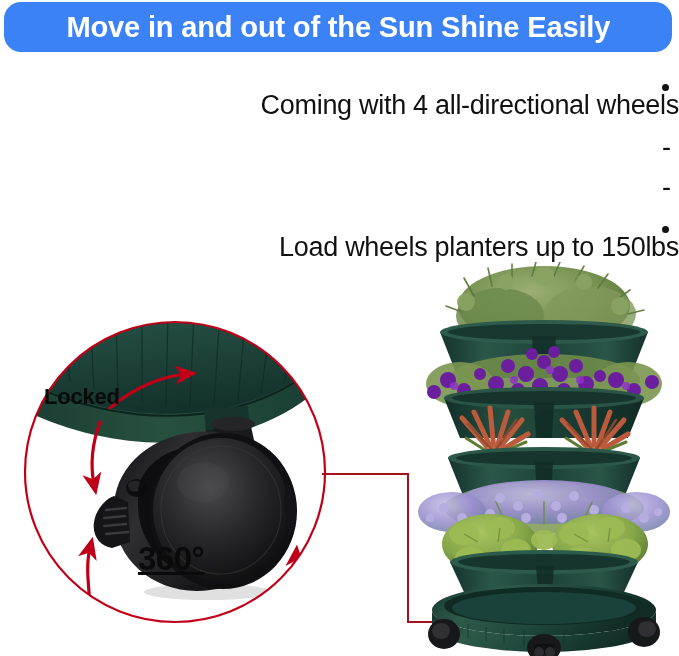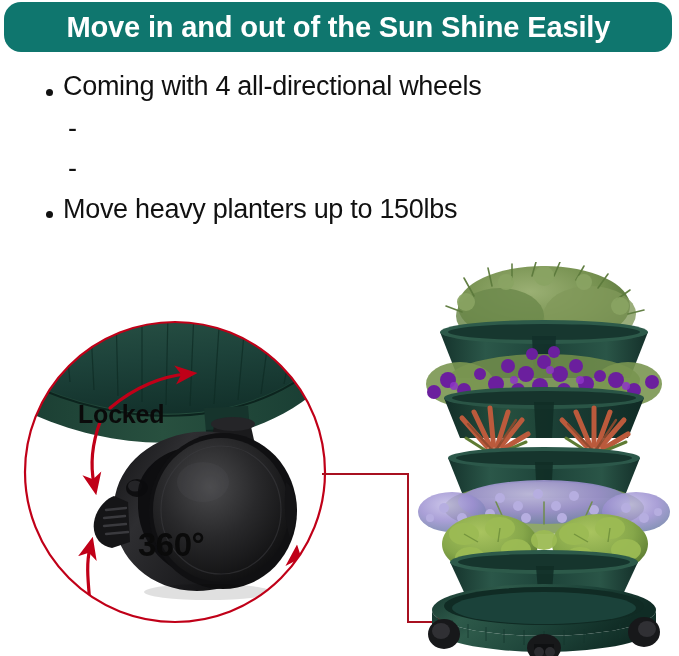--- a/index.html
+++ b/index.html
@@ -16,21 +16,21 @@
     color: #000000;
   }
 
   
   #header-banner {
     position: absolute;
     left: 4px;
     top: 2px;
     width: 668px;
     height: 50px;
-    background: #0f766e;
+    background: #3b82f6;
     border-radius: 17px;
     display: flex;
     align-items: center;
     justify-content: center;
     box-sizing: border-box;
   }
   #header-title {
     color: #ffffff;
     font-size: 30px;
     font-weight: bold;
@@ -43,22 +43,23 @@
 
   
   #feature-list {
     position: absolute;
     left: 0;
     top: 72px;
     width: 679px;
   }
   .feature-row {
     display: flex;
-    align-items: center;
+    align-items: flex-end;
     line-height: 1.0;
+    flex-direction: column;
   }
   .feature-row.level-0 { padding-left: 46px; margin-bottom: 14px; }
   .feature-row.level-1 { padding-left: 68px; margin-bottom: 13px; }
 
   .bullet-dot {
     width: 7px;
     height: 7px;
     border-radius: 50%;
     background: #111111;
     margin-top: 12px;
@@ -92,30 +93,30 @@
 
   .detail-label {
     position: absolute;
     font-weight: bold;
     color: #0a0a0a;
     white-space: nowrap;
     font-family: "Liberation Sans", sans-serif;
   }
   #label-locked {
     left: 26px;
-    top: 88px;
-    font-size: 25px;
+    top: 72px;
+    font-size: 22px;
     letter-spacing: -0.2px;
-    margin-left: 34px;
   }
   #label-360 {
     left: 120px;
-    top: 214px;
+    top: 228px;
     font-size: 33px;
     letter-spacing: -0.5px;
+    text-decoration: underline;
   }
 
   
   #leader-line {
     position: absolute;
     left: 310px;
     top: 455px;
     width: 150px;
     height: 190px;
   }
@@ -147,21 +148,21 @@
   <div class="feature-row level-1">
     <span class="bullet-dash">-</span>
   </div>
 
   <div class="feature-row level-1">
     <span class="bullet-dash">-</span>
   </div>
 
   <div class="feature-row level-0">
     <span class="bullet-dot"></span>
-    <span class="feature-text">Move heavy planters up to 150lbs</span>
+    <span class="feature-text">Load wheels planters up to 150lbs</span>
   </div>
 
 
 </div>
 
 <div id="caster-detail">
   <svg width="320" height="325" viewBox="0 0 320 325">
     <defs>
       <clipPath id="circClip">
         <circle cx="157" cy="160" r="150"></circle>

